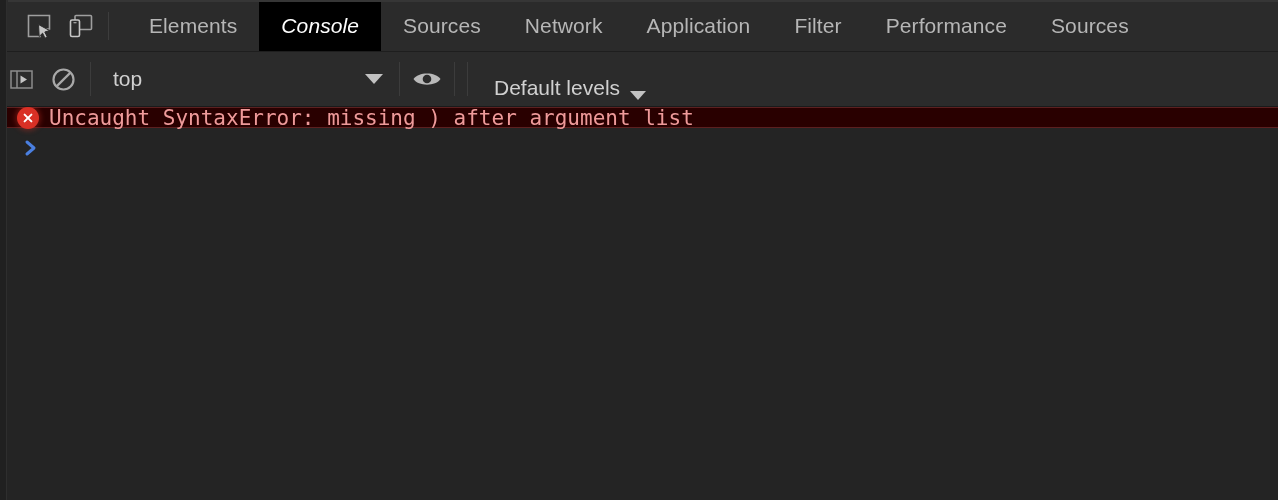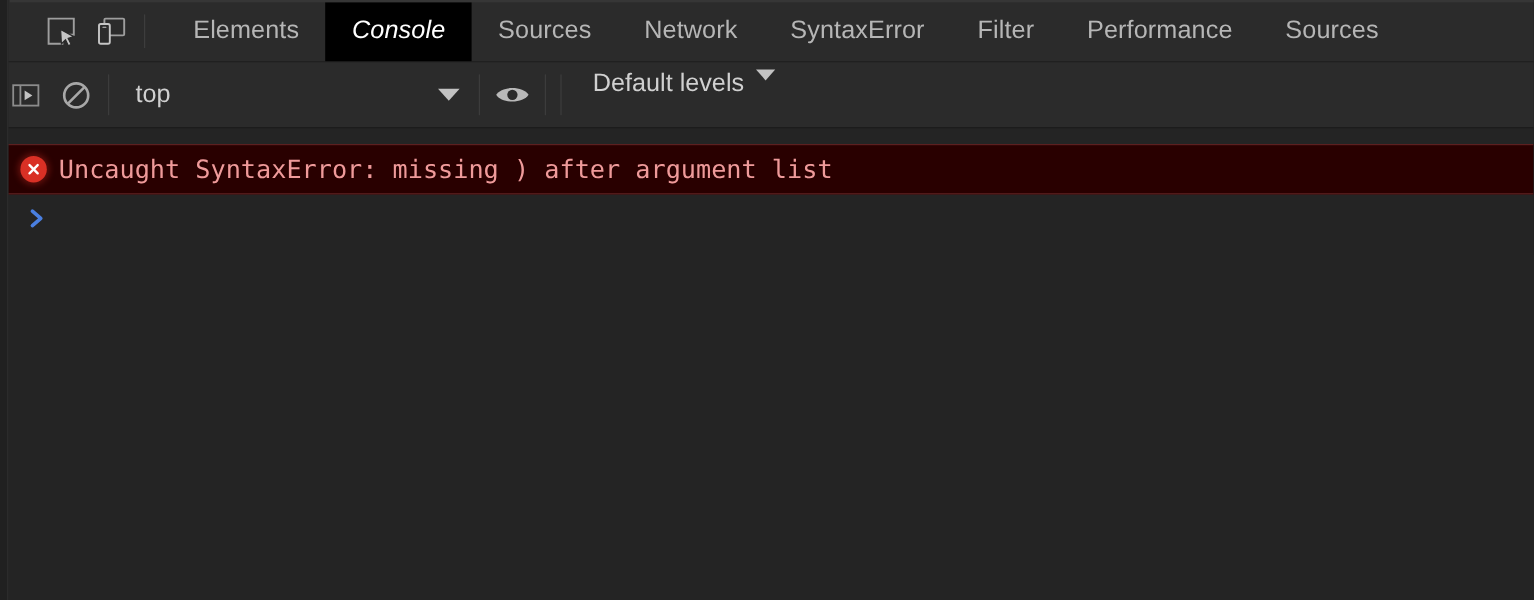--- a/index.html
+++ b/index.html
@@ -40,21 +40,21 @@
   
   .tabbar {
     position: relative;
     height: 52px;
     flex: 0 0 52px;
     background: #2b2b2b;
     display: flex;
     align-items: stretch;
     border-bottom: 1px solid #1e1e1e;
     box-sizing: border-box;
-    padding-left: 20px;
+    padding-left: 8px;
   }
   .tabbar::before {
     content: "";
     position: absolute;
     left: 8px;
     top: 0;
     width: 1270px;
     height: 2px;
     background: #363636;
   }
@@ -169,21 +169,21 @@
     margin-left: 4px;
     cursor: text;
   }
   .filter-placeholder {
     font-size: 21px;
     color: #9a9a9a;
   }
 
   .levels-select {
     display: flex;
-    align-items: flex-start;
+    align-items: flex-end;
     height: 42px;
     padding: 0 12px 0 14px;
     cursor: pointer;
     flex: 0 0 auto;
     gap: 10px;
     margin-left: 6px;
   }
   .levels-label {
     font-size: 21px;
     color: #d0d0d0;
@@ -200,29 +200,28 @@
   
   .console-body {
     position: relative;
     flex: 1 1 auto;
     background: #242424;
     overflow: hidden;
   }
 
   .msg-error {
     position: relative;
-    height: 42px;
+    height: 21px;
     background: #290000;
     border-top: 1px solid #5c2020;
     border-bottom: 1px solid #5c2020;
     display: flex;
     align-items: center;
     padding-left: 8px;
     box-sizing: border-box;
-    margin-top: 13px;
   }
   .err-icon {
     width: 22px;
     height: 22px;
     border-radius: 50%;
     background: #d93025;
     box-shadow: 0 0 5px 2px rgba(217,48,37,0.35);
     display: flex;
     align-items: center;
     justify-content: center;
@@ -286,21 +285,21 @@
         </svg>
       </div>
       <div class="tb-sep"></div>
     </div>
 
     <div class="tabs">
       <div class="tab">Elements</div>
       <div class="tab active">Console</div>
       <div class="tab">Sources</div>
       <div class="tab">Network</div>
-      <div class="tab">SyntaxError</div>
+      <div class="tab">Application</div>
       <div class="tab">Filter</div>
       <div class="tab">Performance</div>
       <div class="tab">Sources</div>
     </div>
   </div>
 
   <div class="console-toolbar">
 
     <div class="ct-btn" title="Show console sidebar">
       <svg width="25" height="25" viewBox="0 0 25 25">

